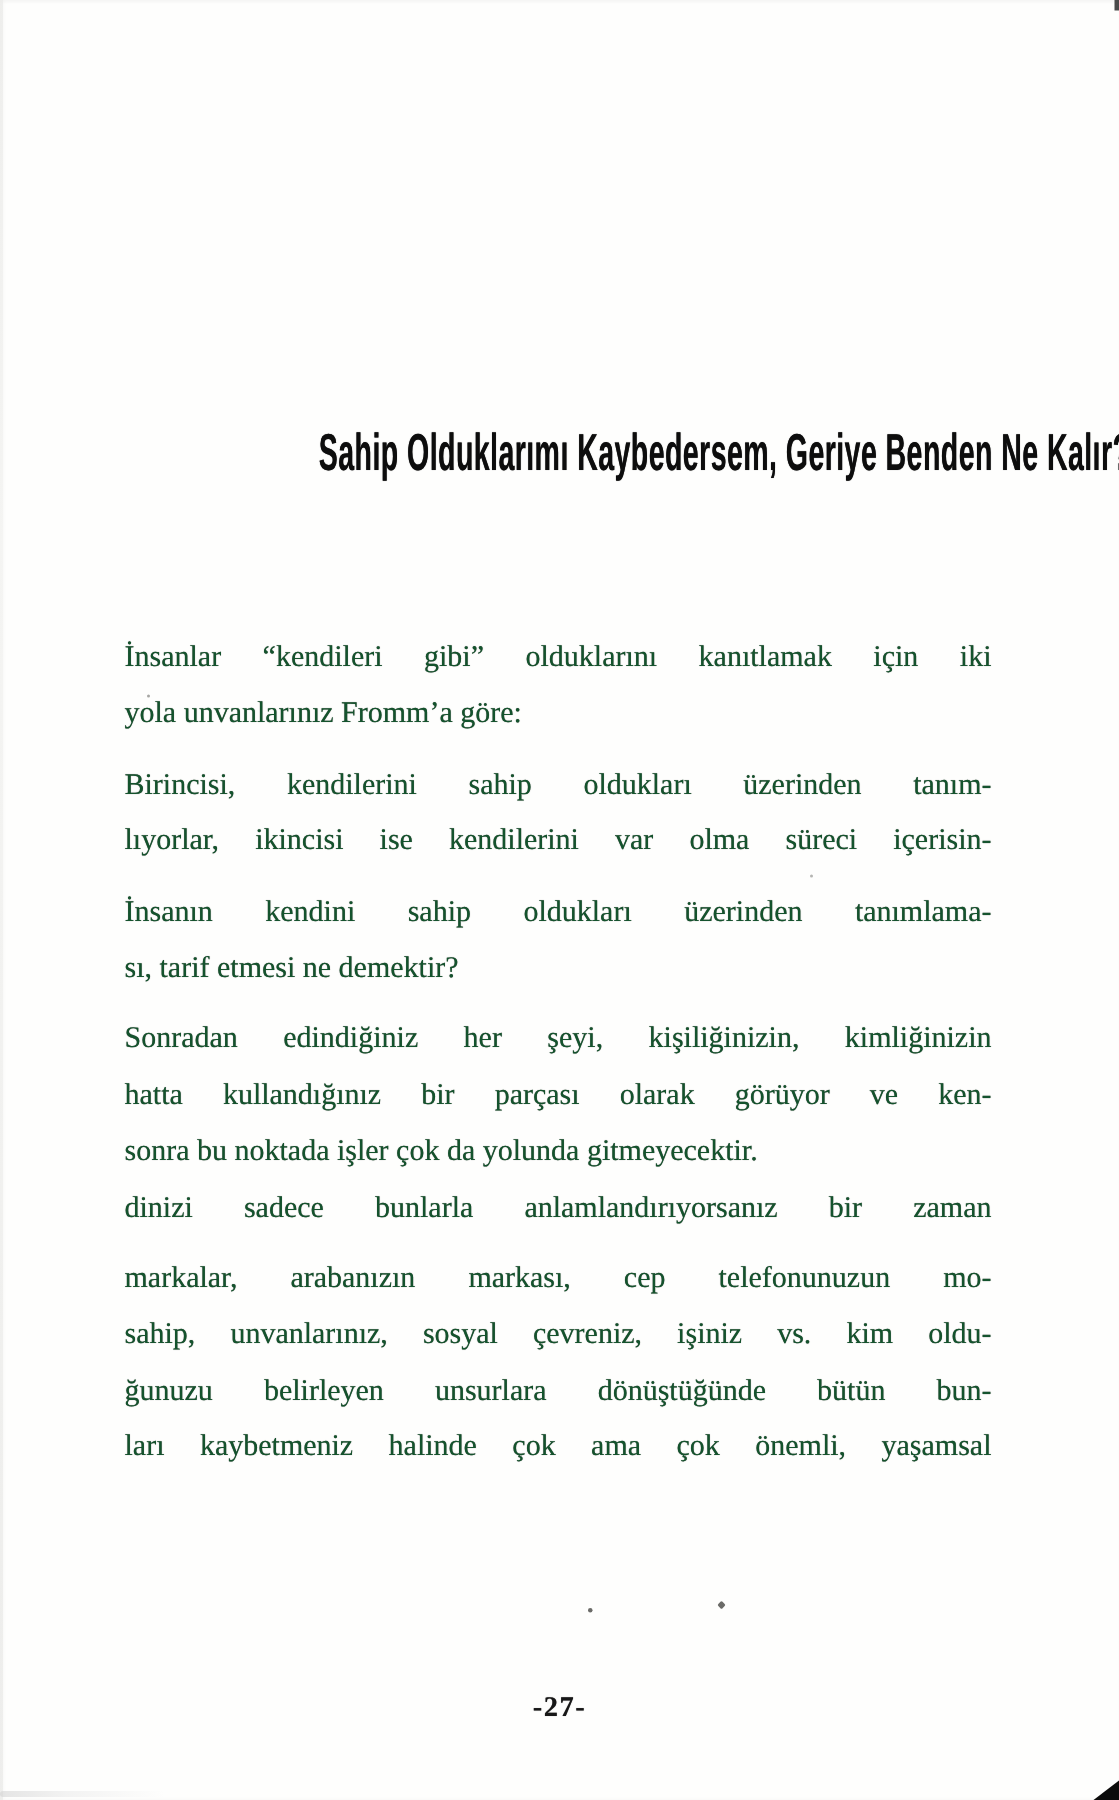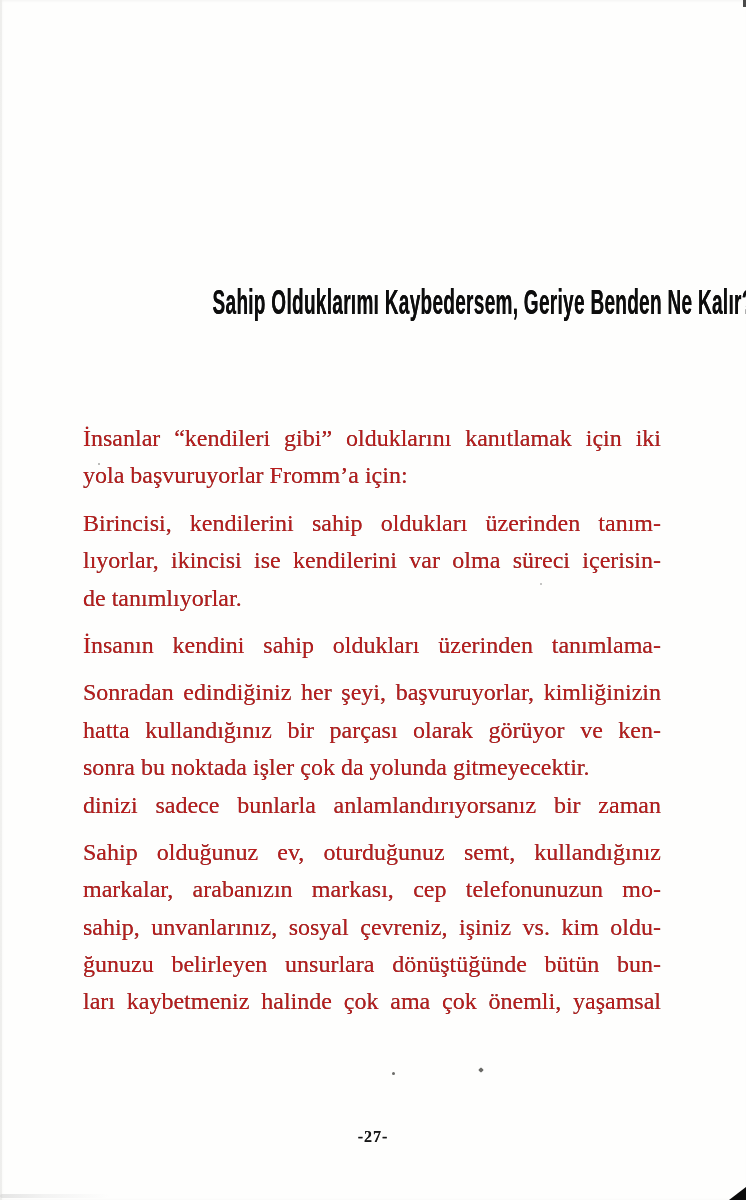--- a/index.html
+++ b/index.html
@@ -34,22 +34,22 @@
     transform: scaleX(0.56) scaleY(1.02);
     transform-origin: 50% 50%;
     text-shadow: 0 0 0.6px rgba(0,0,0,0.85);
   }
   .body-text {
     position: absolute;
     top: 420px;
     left: 83px;
     width: 578px;
     font-family: "Liberation Serif", "DejaVu Serif", serif;
-    font-size: 24px;
-    color: #b91c1c;
+    font-size: 20px;
+    color: #14532d;
     text-shadow: 0 0 0.5px rgba(20,16,12,0.65);
   }
   .para {
     margin: 0 0 10px 0;
     padding: 0;
   }
   .line {
     display: block;
     line-height: 37.4px;
     height: 37.4px;
@@ -61,21 +61,21 @@
     text-align-last: justify;
   }
   .page-number {
     position: absolute;
     top: 1128px;
     left: 0;
     width: 746px;
     text-align: center;
     font-family: "Liberation Serif", "DejaVu Serif", serif;
     font-weight: 700;
-    font-size: 16px;
+    font-size: 19px;
     letter-spacing: 1px;
     color: #171717;
     text-shadow: 0 0 0.5px rgba(0,0,0,0.6);
   }
   
   .corner-triangle {
     position: absolute;
     right: 0;
     bottom: 0;
     width: 0;
@@ -120,42 +120,41 @@
 <div class="page">
 
   <div class="left-edge-line"></div>
 
   <h1 class="chapter-title"><span class="title-inner">Sahip Olduklarımı Kaybedersem, Geriye Benden Ne Kalır?</span></h1>
 
   <div class="body-text">
 
     <p class="para">
       <span class="line jl">İnsanlar “kendileri gibi” olduklarını kanıtlamak için iki</span>
-      <span class="line">yola başvuruyorlar Fromm’a için:</span>
+      <span class="line">yola unvanlarınız Fromm’a göre:</span>
     </p>
 
     <p class="para">
       <span class="line jl">Birincisi, kendilerini sahip oldukları üzerinden tanım-</span>
       <span class="line jl">lıyorlar, ikincisi ise kendilerini var olma süreci içerisin-</span>
-      <span class="line">de tanımlıyorlar.</span>
     </p>
 
     <p class="para">
       <span class="line jl">İnsanın kendini sahip oldukları üzerinden tanımlama-</span>
+      <span class="line">sı, tarif etmesi ne demektir?</span>
     </p>
 
     <p class="para">
-      <span class="line jl">Sonradan edindiğiniz her şeyi, başvuruyorlar, kimliğinizin</span>
+      <span class="line jl">Sonradan edindiğiniz her şeyi, kişiliğinizin, kimliğinizin</span>
       <span class="line jl">hatta kullandığınız bir parçası olarak görüyor ve ken-</span>
       <span class="line">sonra bu noktada işler çok da yolunda gitmeyecektir.</span>
       <span class="line jl">dinizi sadece bunlarla anlamlandırıyorsanız bir zaman</span>
     </p>
 
     <p class="para">
-      <span class="line jl">Sahip olduğunuz ev, oturduğunuz semt, kullandığınız</span>
       <span class="line jl">markalar, arabanızın markası, cep telefonunuzun mo-</span>
       <span class="line jl">sahip, unvanlarınız, sosyal çevreniz, işiniz vs. kim oldu-</span>
       <span class="line jl">ğunuzu belirleyen unsurlara dönüştüğünde bütün bun-</span>
       <span class="line jl">ları kaybetmeniz halinde çok ama çok önemli, yaşamsal</span>
     </p>
 
   </div>
 
   <div class="page-number">-27-</div>
 

